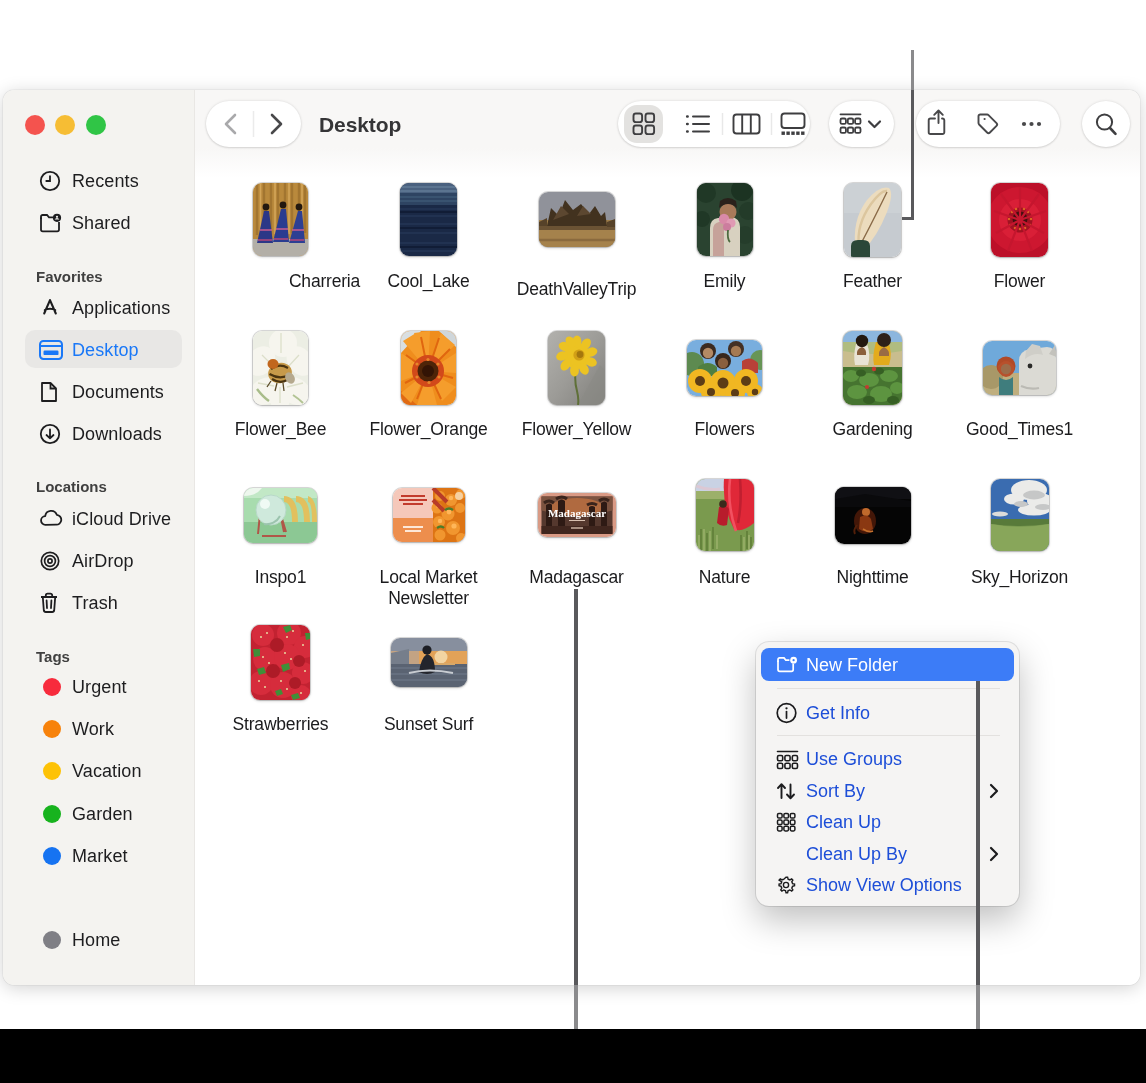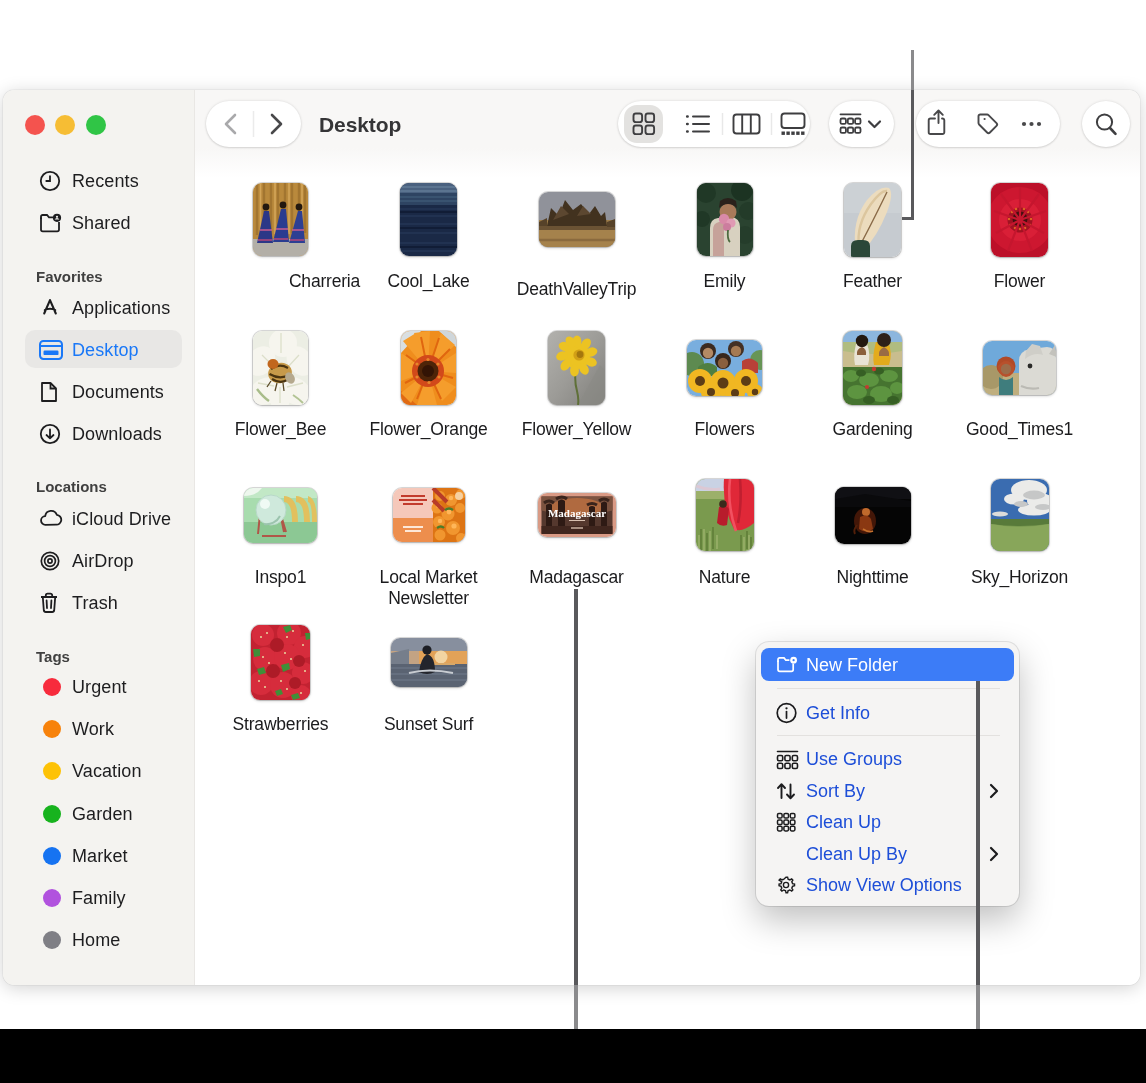--- a/index.html
+++ b/index.html
@@ -145,24 +145,20 @@
         <span class="dot" style="background:#fdc206;"></span>
         <span class="tx">Vacation</span>
       </div>
     <div class="srow" style="top:710px;">
         <span class="dot" style="background:#17b31e;"></span>
         <span class="tx">Garden</span>
       </div>
     <div class="srow" style="top:752px;">
         <span class="dot" style="background:#1673f1;"></span>
         <span class="tx">Market</span>
-      </div>
-    <div class="srow" style="top:794px;">
-        <span class="dot" style="background:#b152de;"></span>
-        <span class="tx">Family</span>
       </div>
     <div class="srow" style="top:836px;">
         <span class="dot" style="background:#7f7f85;"></span>
         <span class="tx">Home</span>
       </div>
   </div>
 
   <div class="main">
 
     <div class="pill" style="left:11px;width:95px;">

